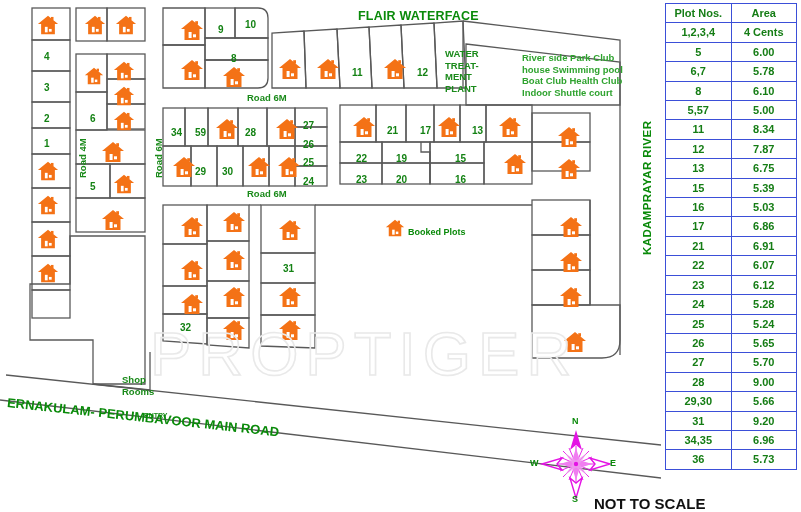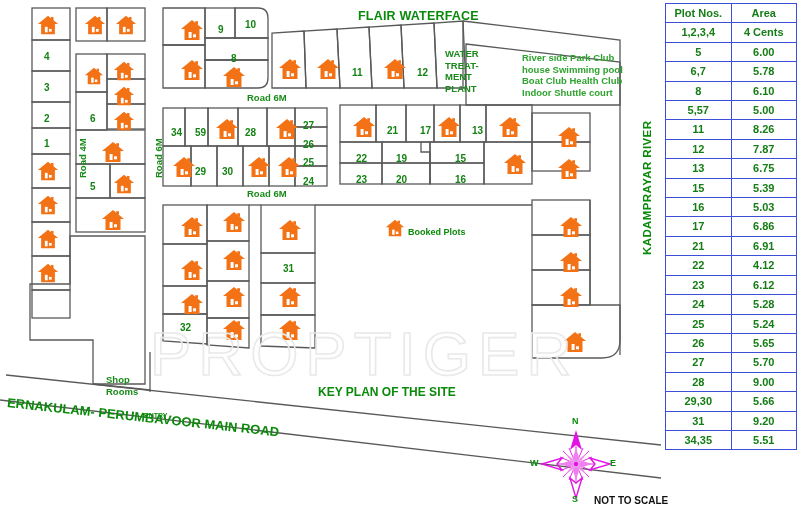--- a/index.html
+++ b/index.html
@@ -23,21 +23,21 @@
 
   .title-big{font-size:12.5px;color:#0a8a0a;letter-spacing:.2px;}
   .wtp{font-size:9.5px;line-height:11.5px;color:#1a8a1a;}
   .amen{font-size:9.5px;line-height:11.6px;color:#2fa32f;font-weight:bold;}
   .river{font-size:11.5px;color:#0a8a0a;letter-spacing:.4px;}
   .mainroad{font-size:13px;color:#0a8a0a;}
   .shop{font-size:9.5px;line-height:12px;color:#1a8a1a;}
   .entry{font-size:7px;color:#1a8a1a;}
   .keyplan{font-size:12px;color:#0a8a0a;}
   .booked{font-size:9px;color:#0a8a0a;}
-  .nts{font-size:10px;color:#111;font-weight:bold;}
+  .nts{font-size:15px;color:#111;font-weight:bold;}
   .compass-lbl{font-size:9px;color:#0a8a0a;font-weight:bold;}
 
   
   #watermark{
     position:absolute;left:150px;top:318px;
     font-size:62px;letter-spacing:7px;font-weight:400;
     color:transparent;-webkit-text-stroke:1.6px #e9e9e9;
     font-family:"Liberation Sans", sans-serif;
     pointer-events:none;user-select:none;
   }
@@ -195,29 +195,28 @@
 Boat Club Health Club
 Indoor Shuttle court</div>
 
     <div class="txt river vroad" style="left:641px;top:255px;transform:rotate(-90deg);">KADAMPRAYAR RIVER</div>
 
     <div class="txt roadlbl vroad" style="left:77px;top:178px;transform:rotate(-90deg);">Road 4M</div>
     <div class="txt roadlbl vroad" style="left:153px;top:178px;transform:rotate(-90deg);">Road 6M</div>
     <div class="txt roadlbl" style="left:247px;top:92px;">Road 6M</div>
     <div class="txt roadlbl" style="left:247px;top:188px;">Road 6M</div>
 
-    <div class="txt shop" style="left:106px;top:374px;">Shop
+    <div class="txt shop" style="left:122px;top:374px;">Shop
 Rooms</div>
     <div class="txt entry" style="left:144px;top:412px;">ENTRY</div>
 
     <div class="txt mainroad" style="left:8px;top:395px;transform:rotate(6.2deg);transform-origin:0 0;">ERNAKULAM- PERUMBAVOOR MAIN ROAD</div>
 
     <div class="txt booked" style="left:408px;top:227px;">Booked Plots</div>
 
-    <div class="txt keyplan" style="left:318px;top:385px;">KEY PLAN OF THE SITE</div>
 
     <div class="txt nts" style="left:594px;top:495px;color:#111;">NOT TO SCALE</div>
 
     <div id="plot-numbers">
         <div class="txt plotnum" style="left: 44px; top: 51px;">4</div>
         <div class="txt plotnum" style="left: 44px; top: 82px;">3</div>
         <div class="txt plotnum" style="left: 44px; top: 113px;">2</div>
         <div class="txt plotnum" style="left: 44px; top: 138px;">1</div>
         <div class="txt plotnum" style="left: 90px; top: 113px;">6</div>
         <div class="txt plotnum" style="left: 90px; top: 181px;">5</div>
@@ -680,21 +679,21 @@
           <tr>
             <td class="c1">8</td>
             <td class="c2">6.10</td>
           </tr>
           <tr>
             <td class="c1">5,57</td>
             <td class="c2">5.00</td>
           </tr>
           <tr>
             <td class="c1">11</td>
-            <td class="c2">8.26</td>
+            <td class="c2">8.34</td>
           </tr>
           <tr>
             <td class="c1">12</td>
             <td class="c2">7.87</td>
           </tr>
           <tr>
             <td class="c1">13</td>
             <td class="c2">6.75</td>
           </tr>
           <tr>
@@ -708,21 +707,21 @@
           <tr>
             <td class="c1">17</td>
             <td class="c2">6.86</td>
           </tr>
           <tr>
             <td class="c1">21</td>
             <td class="c2">6.91</td>
           </tr>
           <tr>
             <td class="c1">22</td>
-            <td class="c2">4.12</td>
+            <td class="c2">6.07</td>
           </tr>
           <tr>
             <td class="c1">23</td>
             <td class="c2">6.12</td>
           </tr>
           <tr>
             <td class="c1">24</td>
             <td class="c2">5.28</td>
           </tr>
           <tr>
@@ -744,19 +743,23 @@
           <tr>
             <td class="c1">29,30</td>
             <td class="c2">5.66</td>
           </tr>
           <tr>
             <td class="c1">31</td>
             <td class="c2">9.20</td>
           </tr>
           <tr>
             <td class="c1">34,35</td>
-            <td class="c2">5.51</td>
+            <td class="c2">6.96</td>
+          </tr>
+          <tr>
+            <td class="c1">36</td>
+            <td class="c2">5.73</td>
           </tr>
         </tbody>
     </table>
   </div>
 
 </div>
 
 </body></html>

